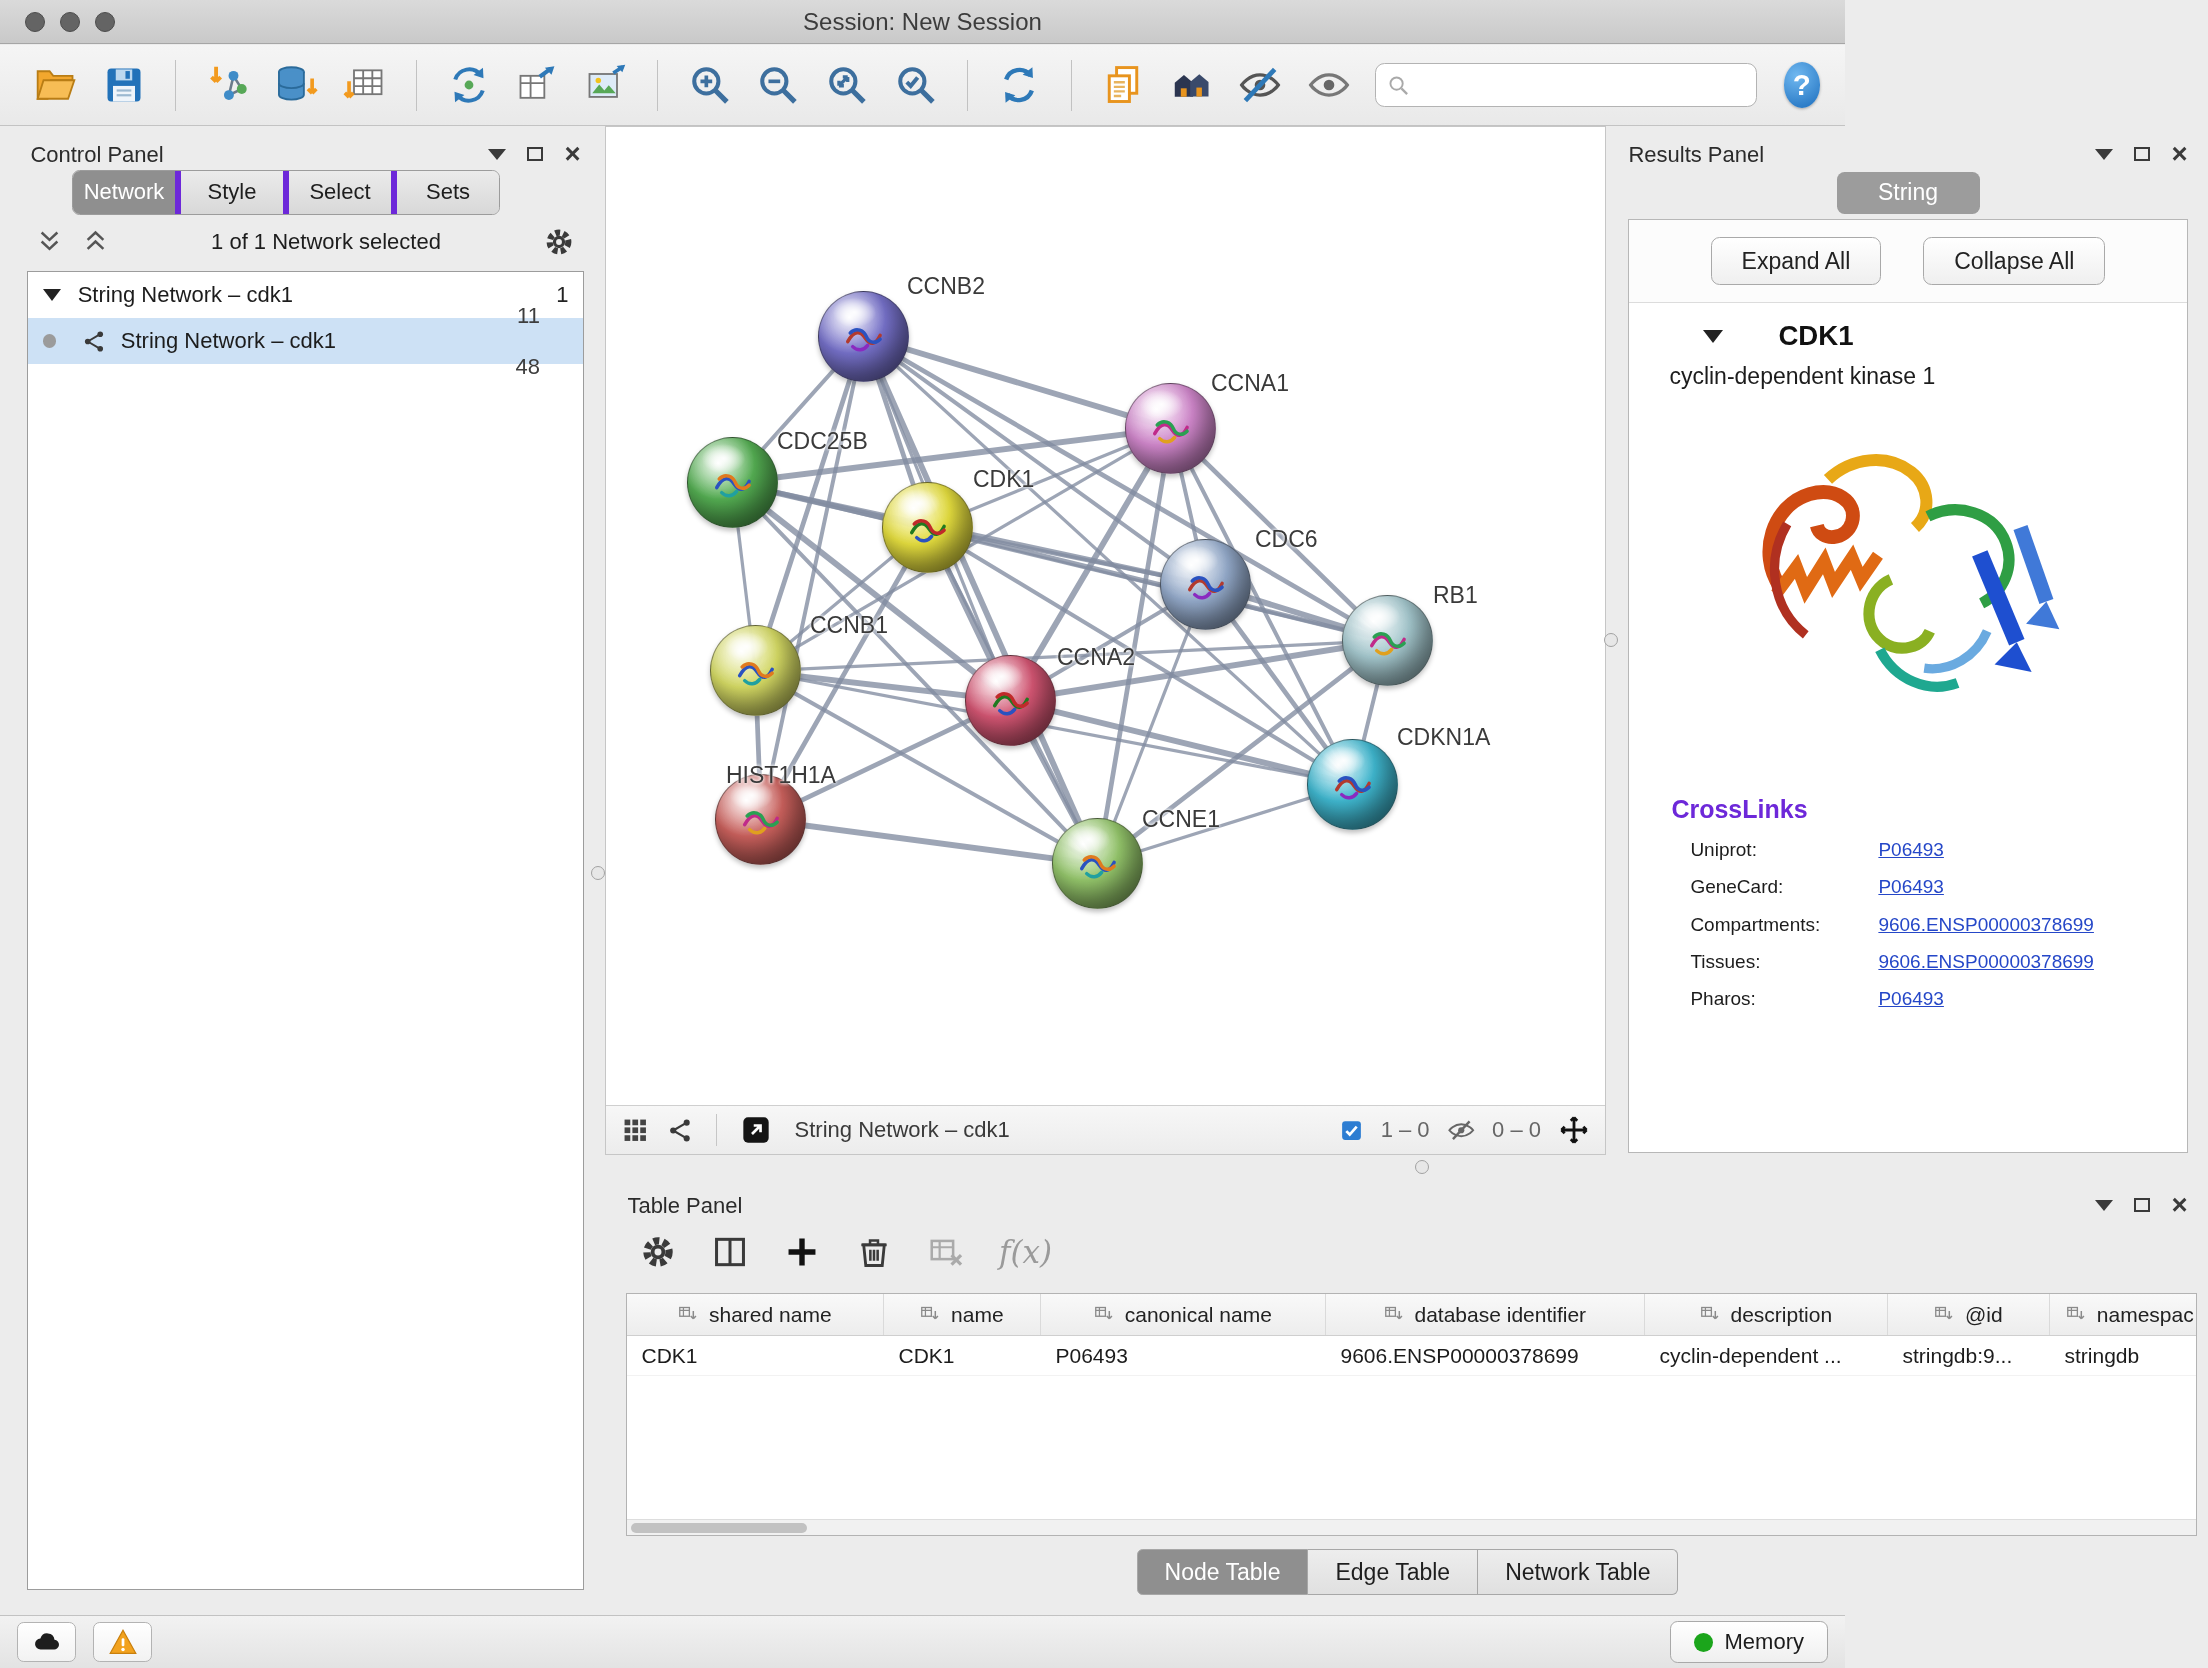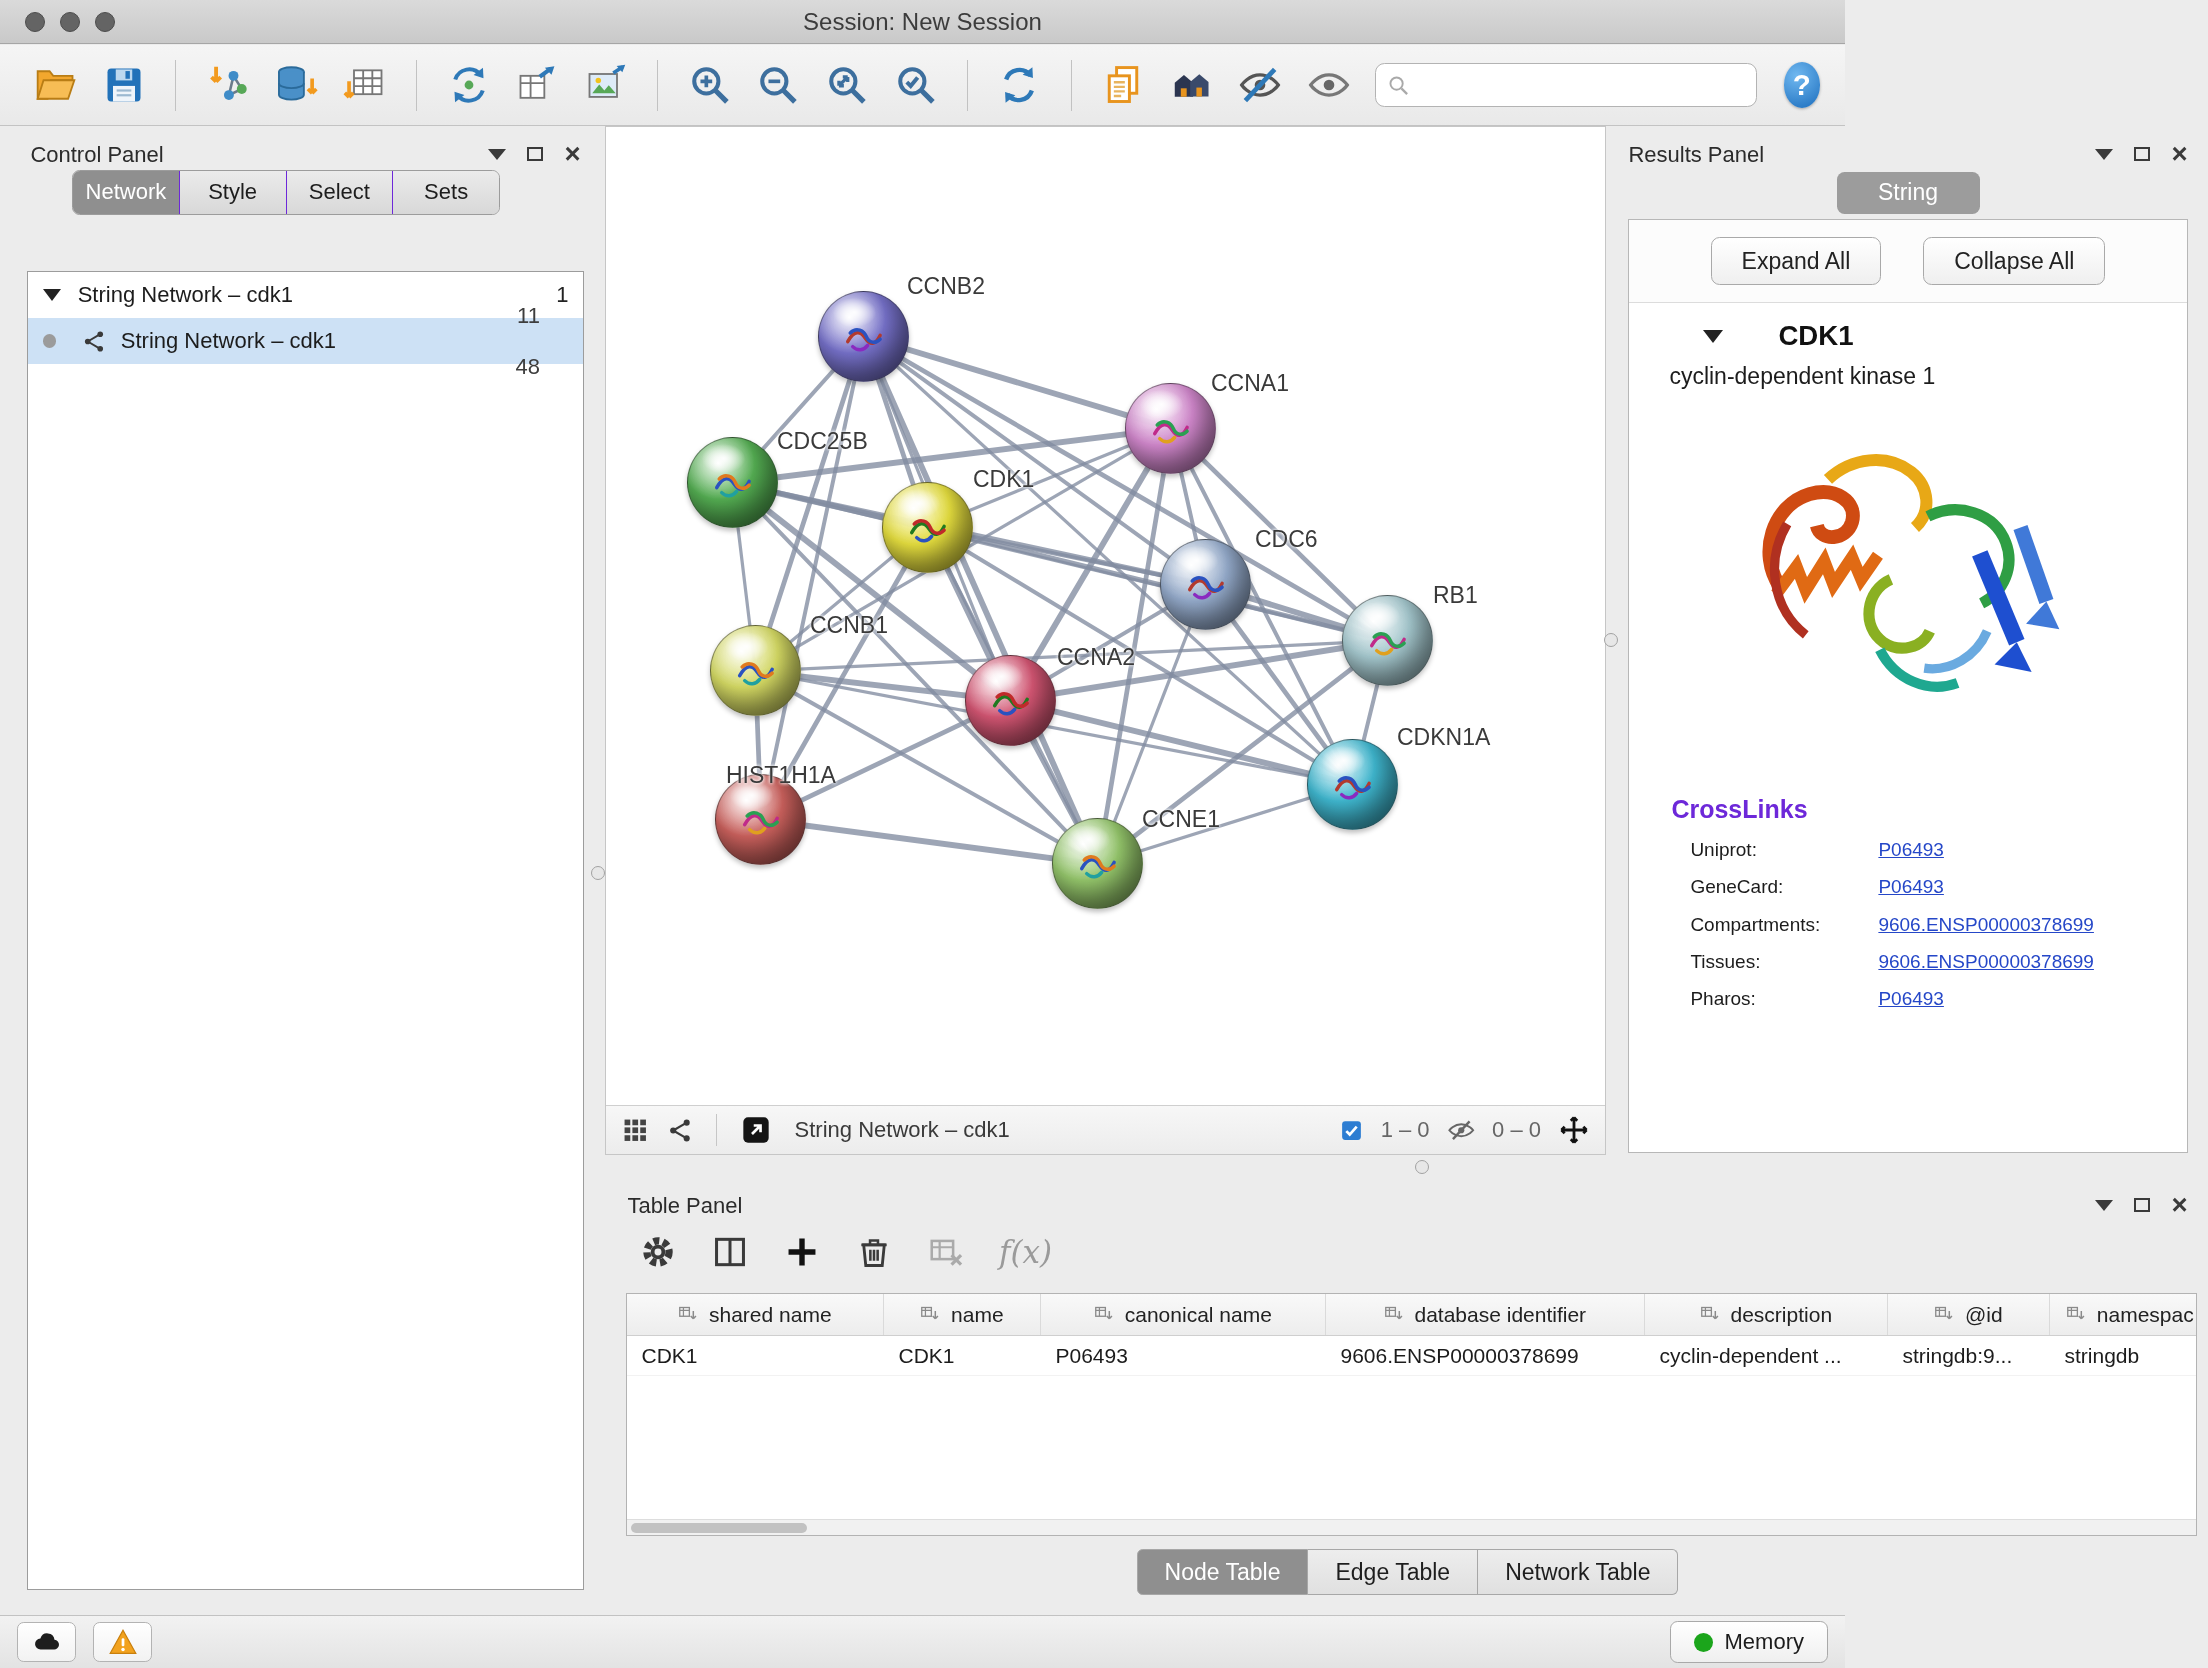--- a/index.html
+++ b/index.html
@@ -28,21 +28,21 @@
 .panel-header{height:42px;display:flex;align-items:flex-end;padding:0 11.4px;font-size:22px;color:#2b2b2b;}
 .ph-title{flex:1;}
 .ph-icons{display:flex;align-items:center;gap:21px;}
 .ph-tri{width:0;height:0;border-left:9.5px solid transparent;border-right:9.5px solid transparent;border-top:11.4px solid #3a3a3a;}
 .ph-float{width:16px;height:14.3px;border:2.9px solid #3a3a3a;}
 .ph-close{font-size:27.6px;font-weight:700;color:#3a3a3a;line-height:1;}
 
 
 .control-panel{position:absolute;left:19px;top:126px;width:573px;height:1472px;}
 .cp-tabs{display:flex;margin:1.9px 0 0 53px;width:428px;border:1px solid #9c9c9c;border-radius:7.6px;overflow:hidden;}
-.cp-tab{flex:1;text-align:center;font-size:22px;padding:8.6px 0;color:#1d1d1d;border-right:1px solid #6d28d9;background:linear-gradient(#ebebeb,#d8d8d8);white-space:nowrap;}
+.cp-tab{flex:1;text-align:center;font-size:22px;padding:8.6px 0;color:#1d1d1d;border-right:6px solid #6d28d9;background:linear-gradient(#ebebeb,#d8d8d8);white-space:nowrap;}
 .cp-tab:last-child{border-right:none;}
 .cp-tab.active{background:#8f8f8f;color:#fff;}
 .cp-controls{display:flex;align-items:center;height:53px;padding:0 17px;gap:19px;}
 .cp-status{flex:1;text-align:center;font-size:22px;color:#1d1d1d;}
 .cp-list{position:absolute;left:7.6px;right:7.6px;top:145px;bottom:7.6px;background:#fff;border:1px solid #9c9c9c;overflow:hidden;}
 .tree-row{display:flex;align-items:center;height:46px;padding:0 15px;font-size:22px;gap:13.3px;color:#1c1c1c;}
 .tree-row.selected{background:#cde1f5;}
 .tree-tri{width:0;height:0;border-left:9.5px solid transparent;border-right:9.5px solid transparent;border-top:12.4px solid #222;margin-right:3.8px;}
 .tree-dot{width:13.3px;height:13.3px;border-radius:50%;background:#9b9b9b;margin-right:13.3px;}
 .tree-count{margin-left:auto;color:#222;}
@@ -290,20 +290,39 @@
         <span class="ph-float"></span>
         <span class="ph-close">×</span>
       </span>
     </div>
     <div class="cp-tabs" id="cp-tabs">
         <span class="cp-tab active">Network</span>
         <span class="cp-tab">Style</span>
         <span class="cp-tab">Select</span>
         <span class="cp-tab">Sets</span>
       </div>
+    <div class="cp-controls">
+      <span class="icn s28">
+          <svg viewBox="0 0 24 24" xmlns="http://www.w3.org/2000/svg">
+            <path d="M5 4l7 6.5L19 4M5 12l7 6.5L19 12" stroke="#555" stroke-width="2.2" fill="none"></path>
+          </svg>
+        </span>
+      <span class="icn s28">
+          <svg viewBox="0 0 24 24" xmlns="http://www.w3.org/2000/svg">
+            <path d="M5 10.5L12 4l7 6.5M5 18.5L12 12l7 6.5" stroke="#555" stroke-width="2.2" fill="none"></path>
+          </svg>
+        </span>
+      <span class="cp-status">1 of 1 Network selected</span>
+      <span class="icn s34">
+          <svg viewBox="0 0 24 24" xmlns="http://www.w3.org/2000/svg">
+            <circle cx="12" cy="12" r="7" fill="none" stroke="#3a3a3a" stroke-width="4.6" stroke-dasharray="3.6 2.4"></circle>
+            <circle cx="12" cy="12" r="3.4" fill="none" stroke="#3a3a3a" stroke-width="2.4"></circle>
+          </svg>
+        </span>
+    </div>
     <div class="cp-list">
       <div class="tree-row">
         <span class="tree-tri"></span>
         <span class="tree-label">String Network – cdk1</span>
         <span class="tree-count">1</span>
       </div>
       <div class="tree-row selected">
         <span class="tree-dot"></span>
         <span class="icn s26">
             <svg viewBox="0 0 24 24" xmlns="http://www.w3.org/2000/svg">

